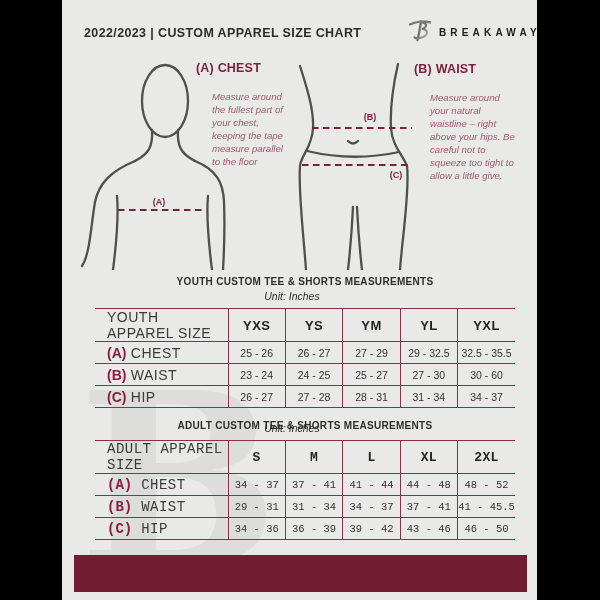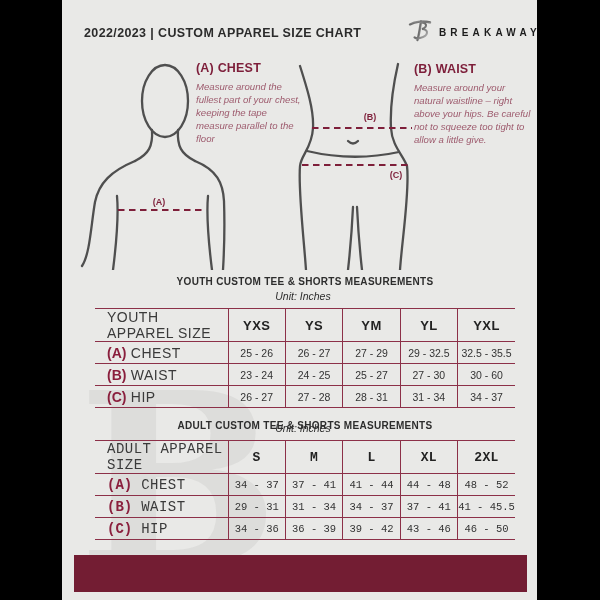--- a/index.html
+++ b/index.html
@@ -37,29 +37,29 @@
   .diagram-label{font-family:"Liberation Sans",sans-serif;font-weight:700;font-size:9px;fill:#7e1f3a;}
   
   .guide{position:absolute;z-index:2;}
   .guide-a{left:134px;top:61px;width:106px;}
   .guide-b{left:352px;top:62px;width:118px;}
   .guide-c{left:352px;top:163px;width:118px;}
   .guide h3{
     margin:0 0 6px 0;font-size:12.5px;font-weight:700;color:#7d1e3a;letter-spacing:0.2px;
   }
   .guide p{
-    margin:0;font-style:italic;font-size:9.6px;line-height:1.35;color:#9d5a6d;
+    margin:16px;font-style:italic;font-size:9.6px;line-height:1.35;color:#9d5a6d;
   }
   
   .tbl-title{
     position:absolute;left:33px;width:420px;text-align:center;z-index:2;
     font-weight:700;font-size:10px;letter-spacing:0.3px;color:#2d2d2d;
   }
   .tbl-unit{
-    position:absolute;left:31px;width:420px;text-align:center;z-index:2;
+    position:absolute;left:20px;width:420px;text-align:center;z-index:2;
     font-style:italic;font-size:10.5px;color:#2d2d2d;
   }
   .y-title{top:276px;} .y-unit{top:290px;}
   .a-title{top:420px;} .a-unit{top:422px;}
   table.size-table{
     position:absolute;left:33px;width:420px;z-index:2;
     border-collapse:collapse;table-layout:fixed;
   }
   .y-table{top:308px;} .a-table{top:440px;font-family:Liberation Mono, monospace;}
   .size-table td{

